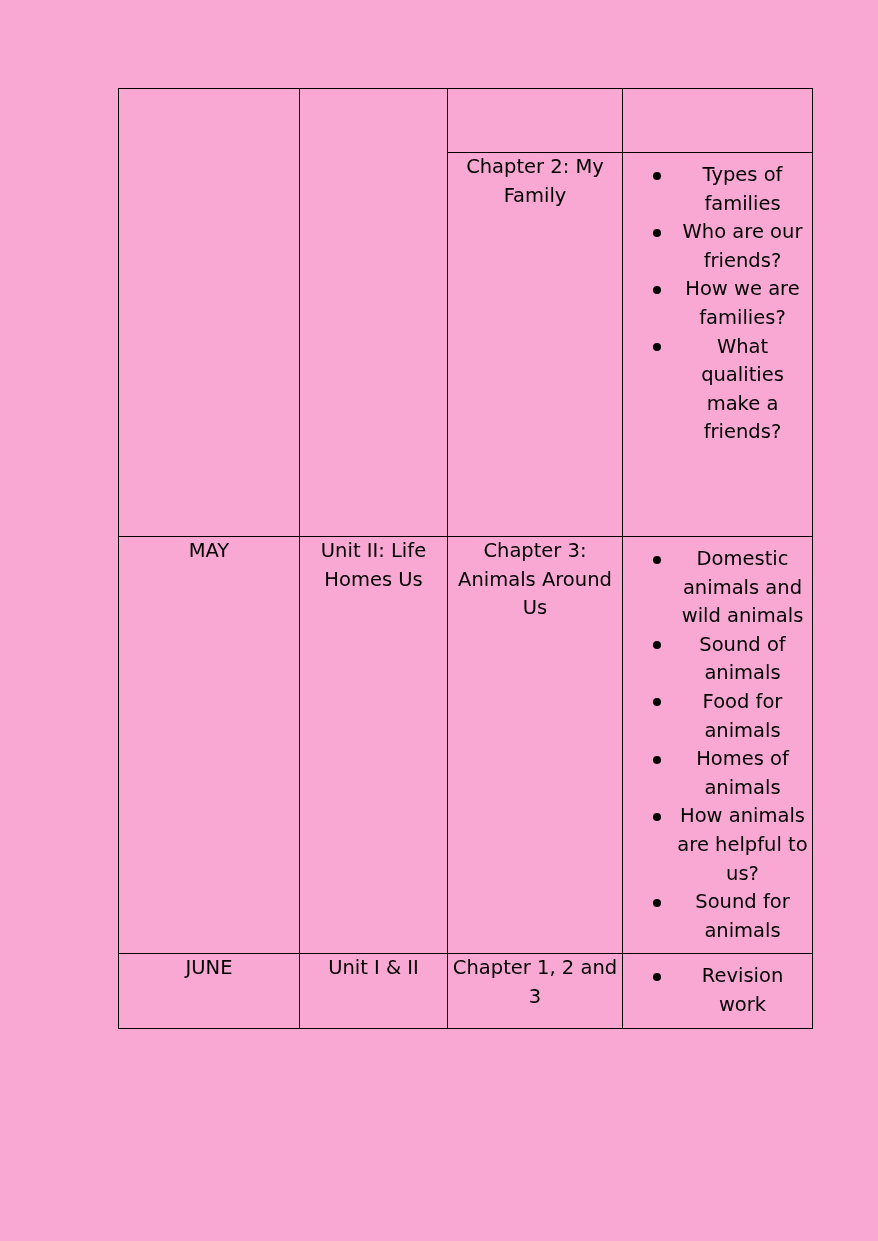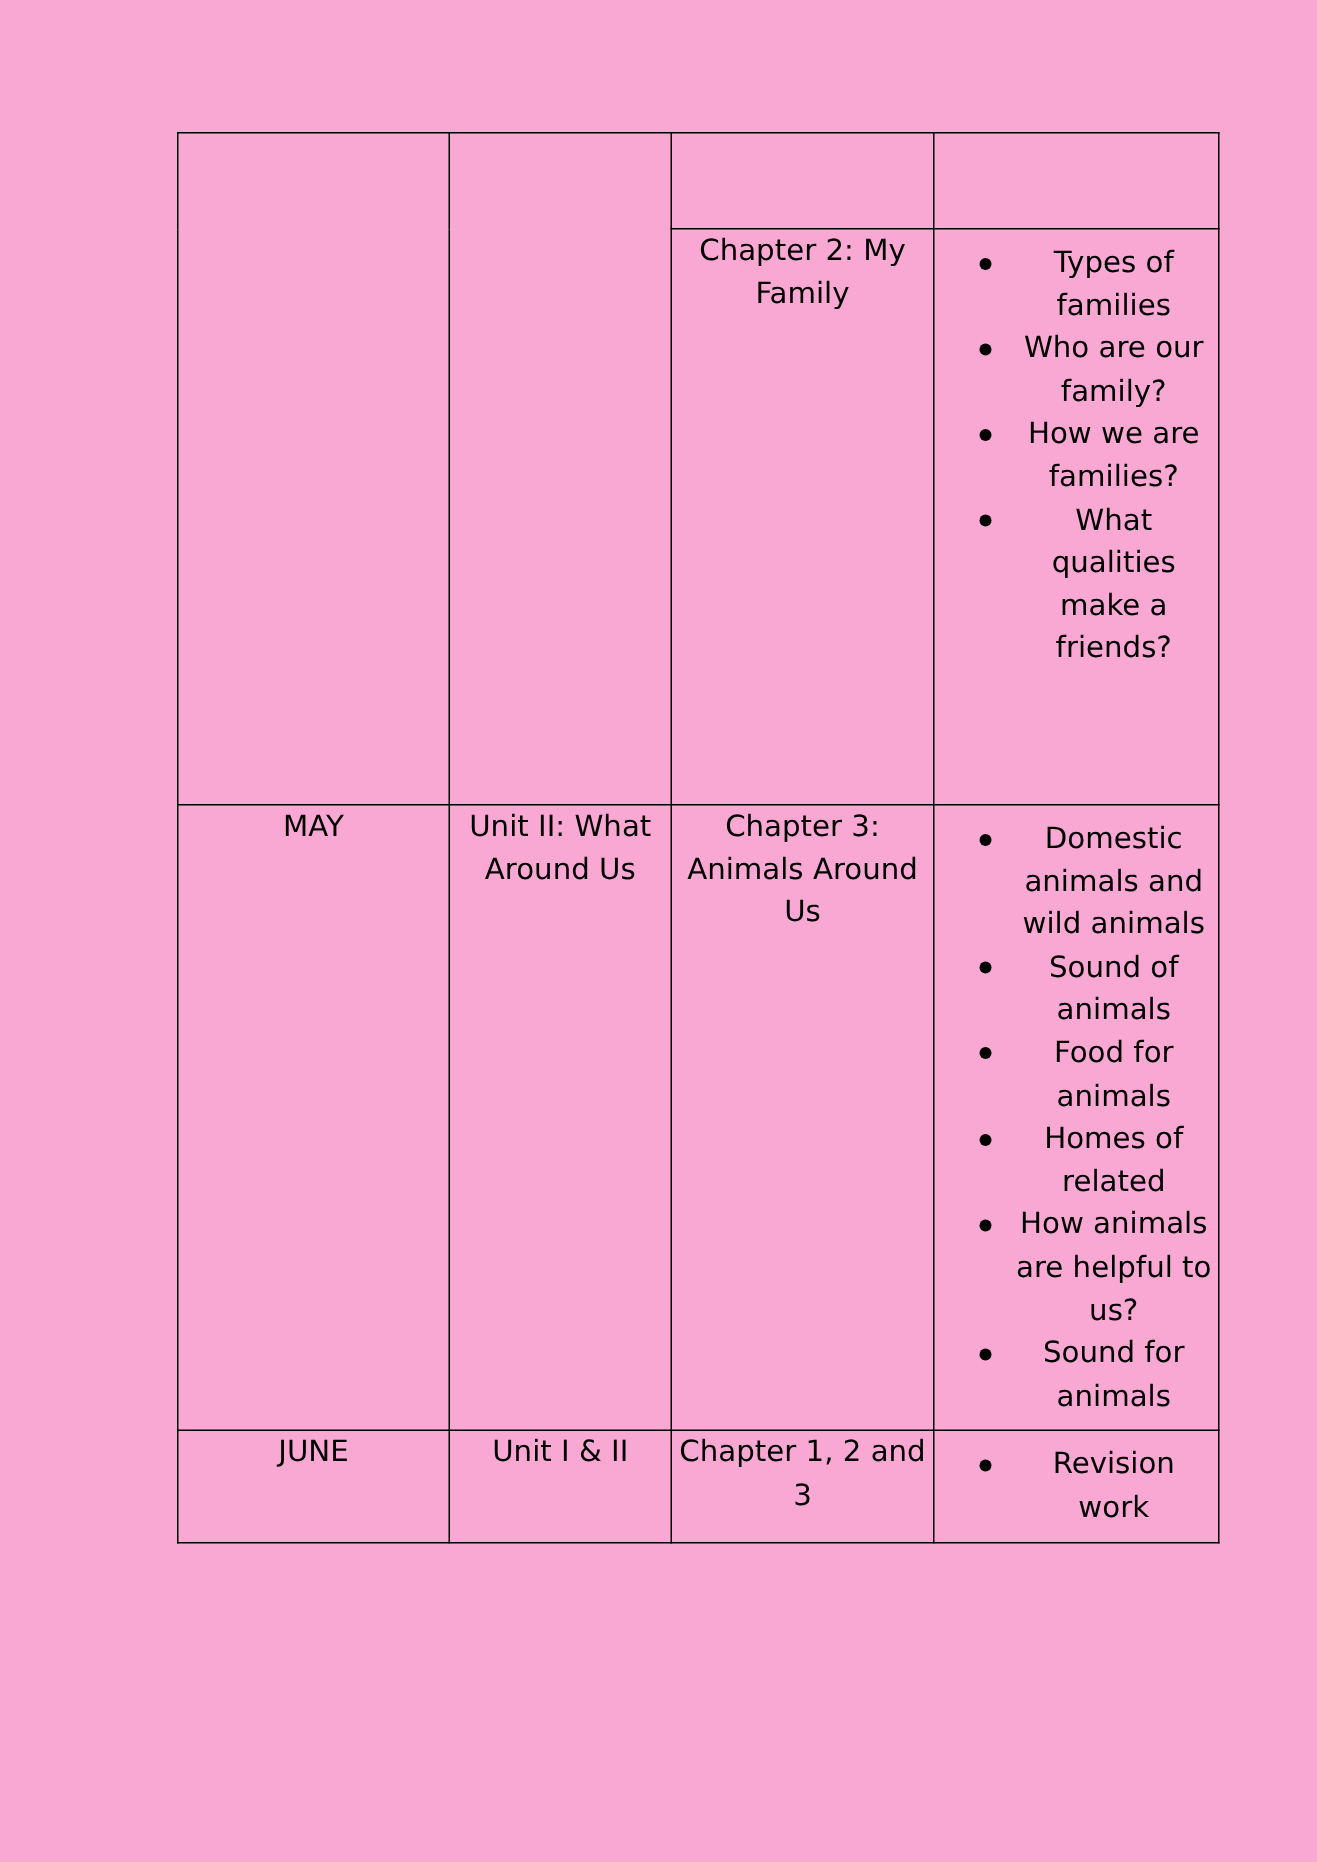--- a/index.html
+++ b/index.html
@@ -95,37 +95,37 @@
         <td rowspan="2" class="cell-center tall-left"></td>
         <td class="cell-center spacer-cell"></td>
         <td class="cell-blank spacer-cell"></td>
       </tr>
 
       <tr>
         <td class="cell-center">Chapter 2: My Family</td>
         <td>
           <ul class="bullets">
             <li><span class="dot"></span><span>Types of families</span></li>
-            <li><span class="dot"></span><span>Who are our family?</span></li>
+            <li><span class="dot"></span><span>Who are our friends?</span></li>
             <li><span class="dot"></span><span>How we are families?</span></li>
             <li><span class="dot"></span><span>What qualities make a friends?</span></li>
           </ul>
         </td>
       </tr>
 
       <tr>
         <td class="cell-center">MAY</td>
-        <td class="cell-center">Unit II: What Around Us</td>
+        <td class="cell-center">Unit II: Life Homes Us</td>
         <td class="cell-center">Chapter 3: Animals Around Us</td>
         <td>
           <ul class="bullets">
             <li><span class="dot"></span><span>Domestic animals and wild animals</span></li>
             <li><span class="dot"></span><span>Sound of animals</span></li>
             <li><span class="dot"></span><span>Food for animals</span></li>
-            <li><span class="dot"></span><span>Homes of related</span></li>
+            <li><span class="dot"></span><span>Homes of animals</span></li>
             <li><span class="dot"></span><span>How animals are helpful to us?</span></li>
             <li><span class="dot"></span><span>Sound for animals</span></li>
           </ul>
         </td>
       </tr>
 
       <tr>
         <td class="cell-center">JUNE</td>
         <td class="cell-center">Unit I &amp; II</td>
         <td class="cell-center">Chapter 1, 2 and 3</td>

